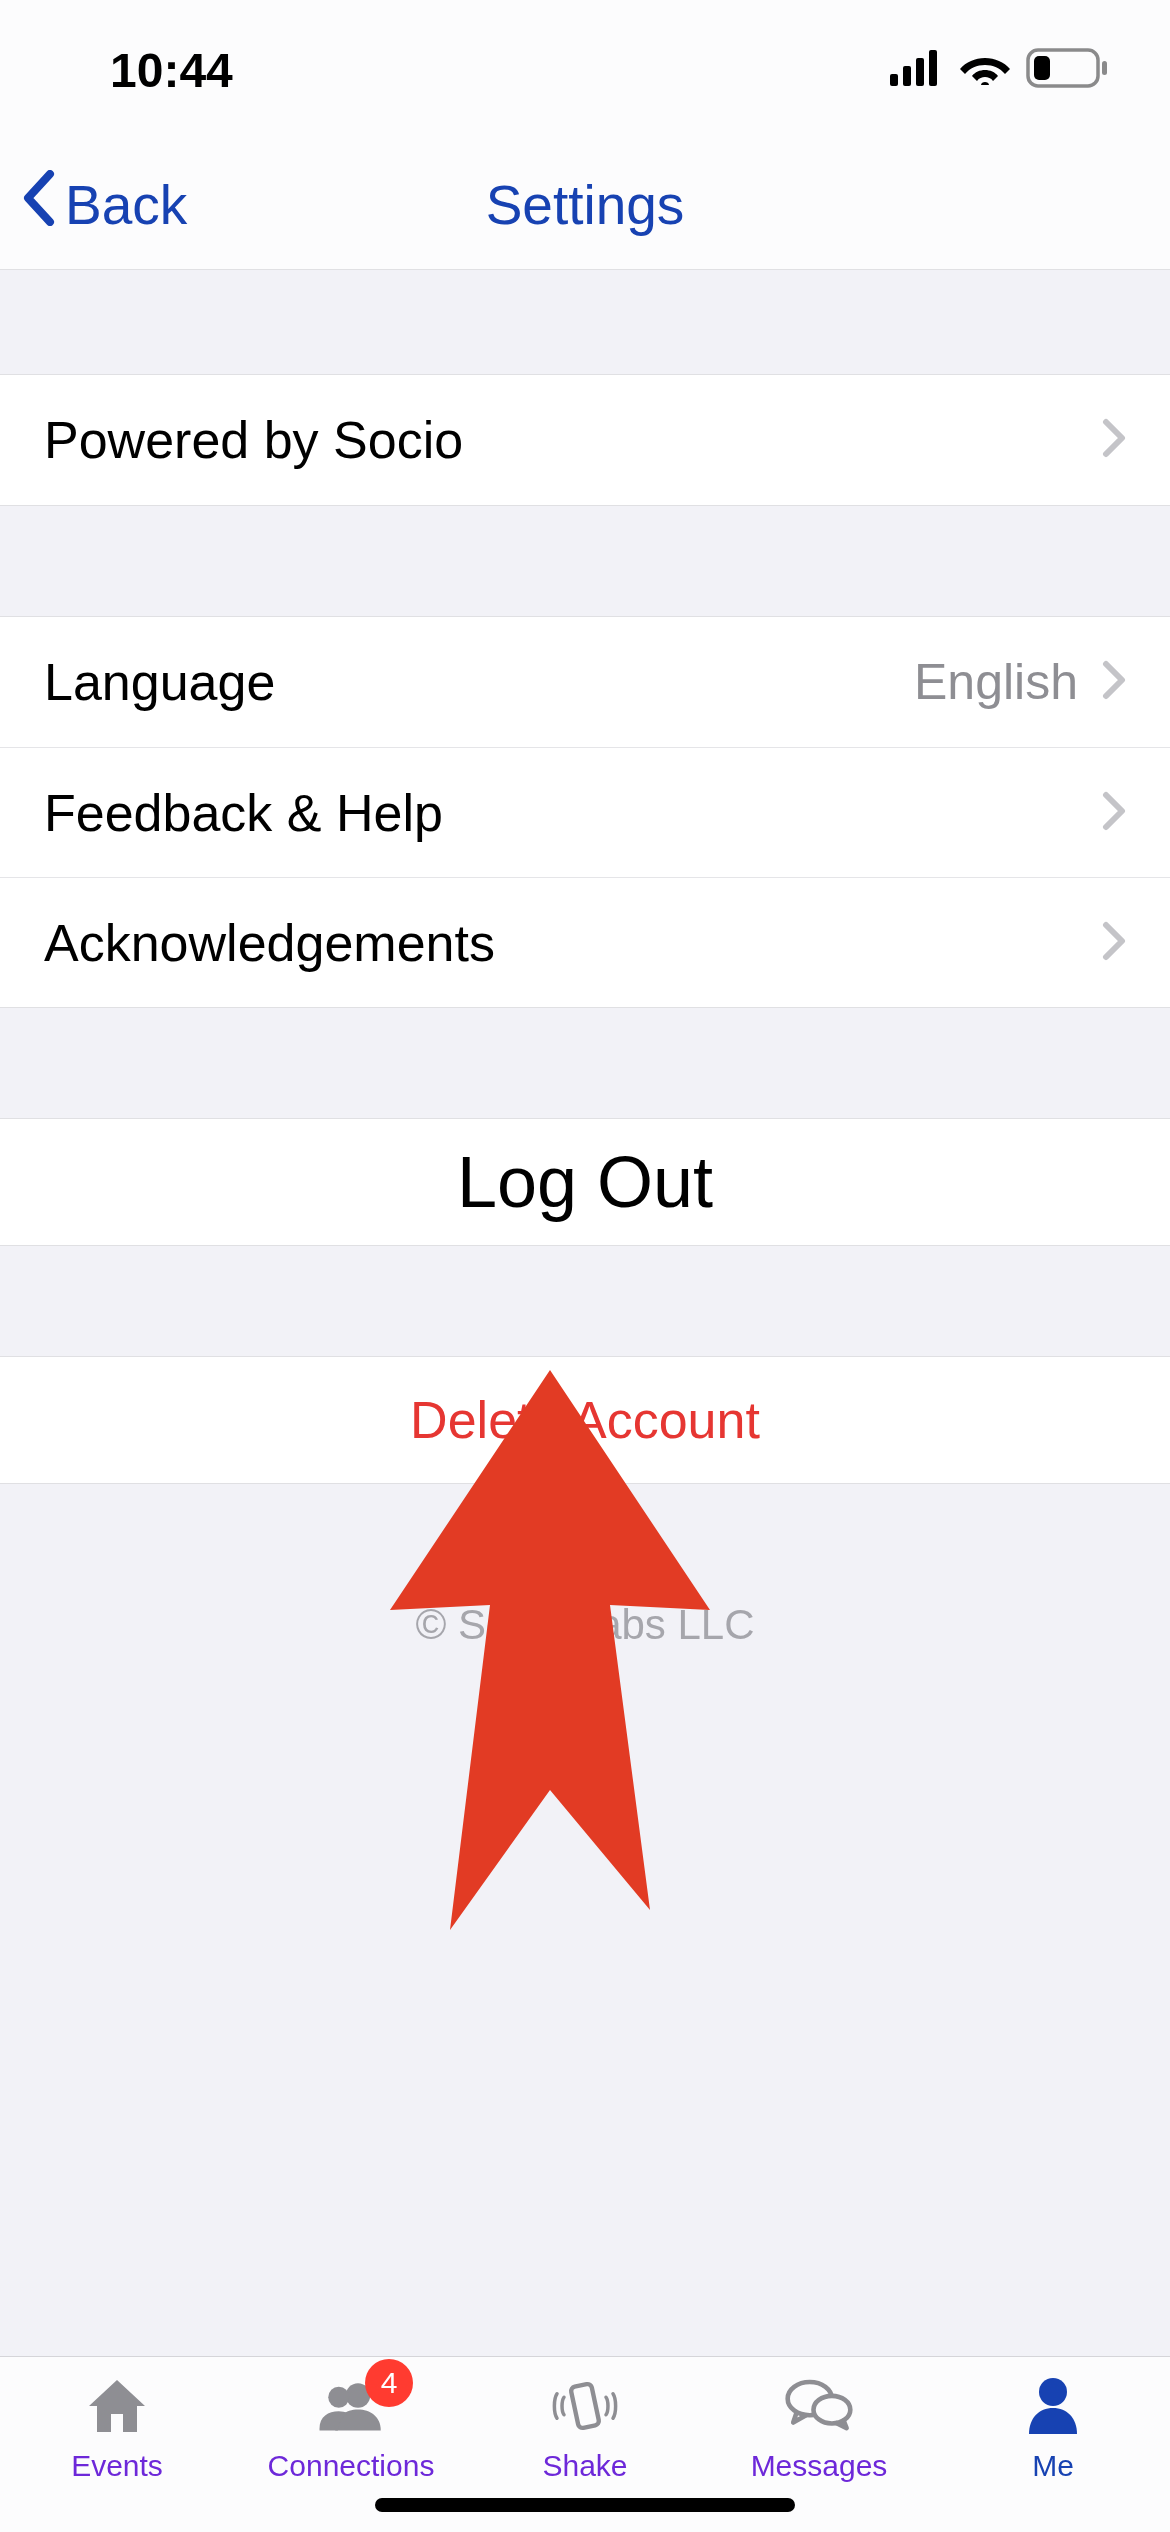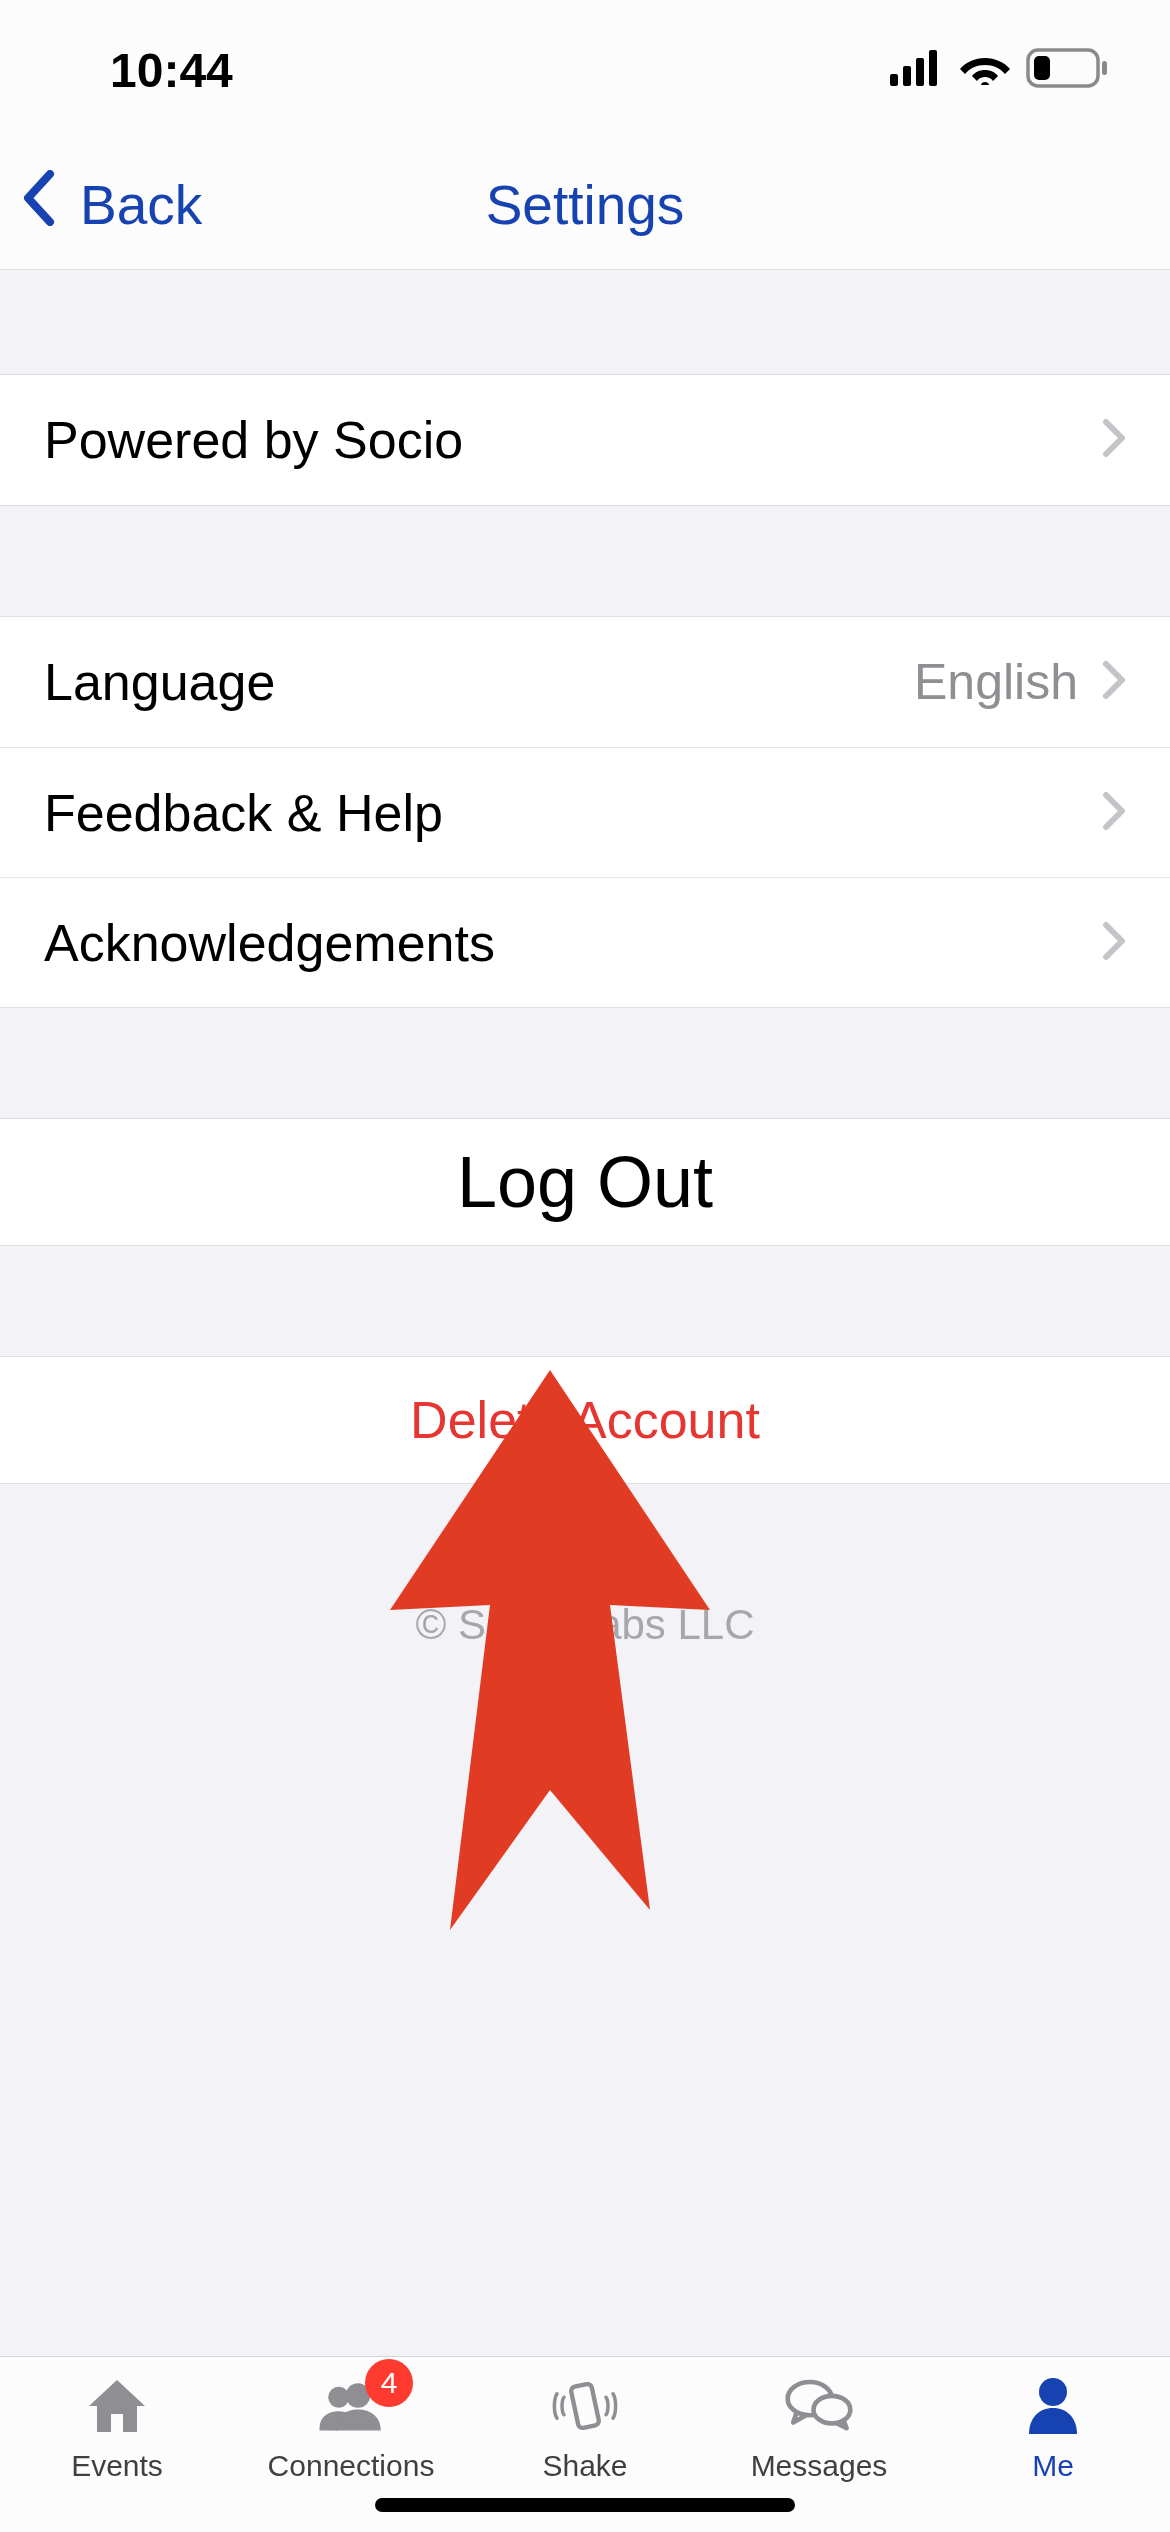--- a/index.html
+++ b/index.html
@@ -38,21 +38,21 @@
       height: 130px;
       background: #fcfcfd;
       display: flex;
       align-items: center;
       position: relative;
       border-bottom: 1px solid #e0e0e3;
     }
     .back-button {
       display: flex;
       align-items: center;
-      gap: 24px;
+      gap: 9px;
       padding-left: 20px;
       color: #1742b2;
       font-size: 55px;
       font-weight: 400;
     }
     .page-title {
       position: absolute;
       left: 50%;
       transform: translateX(-50%);
       font-size: 55px;
@@ -153,21 +153,21 @@
       display: flex;
       align-items: center;
       justify-content: center;
       color: #8e8e93;
     }
     .tab-icon.active {
       color: #1742b2;
     }
     .tab-label {
       font-size: 30px;
-      color: #404040;
+      color: #6d28d9;
     }
     .tab-label.active {
       color: #1742b2;
     }
     .badge {
       position: absolute;
       top: -12px;
       left: 50%;
       margin-left: 14px;
       min-width: 48px;

